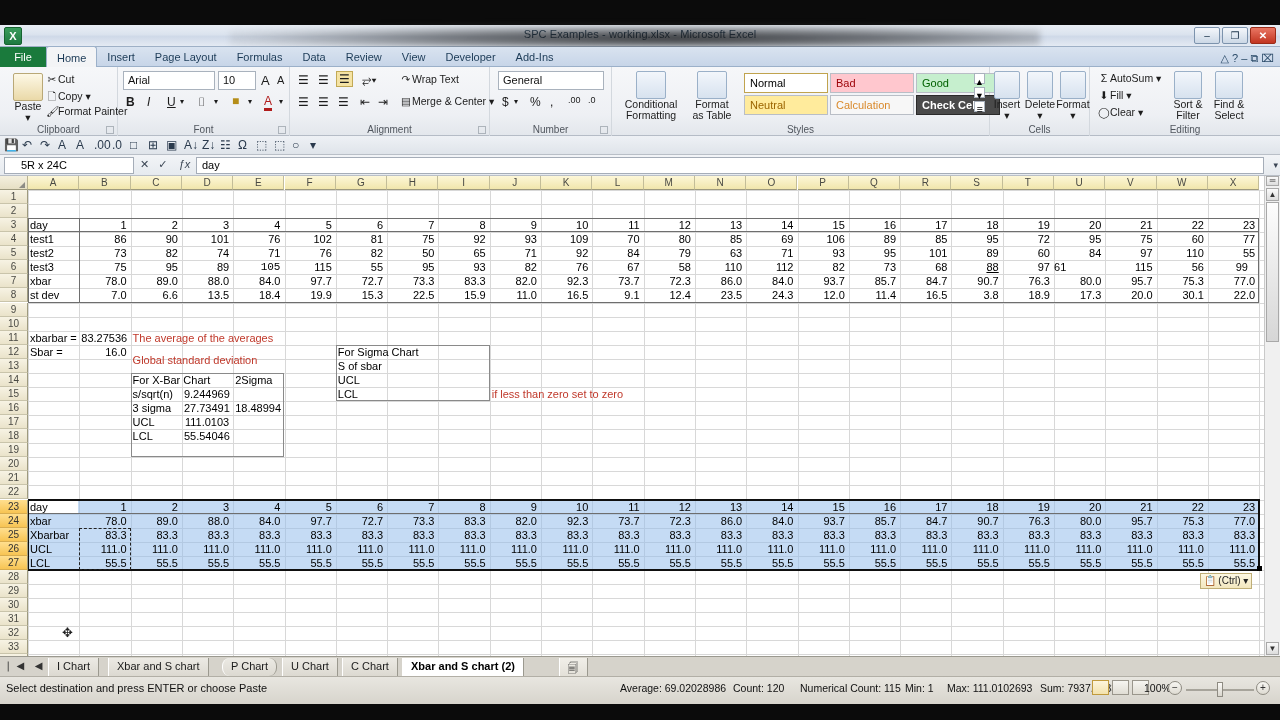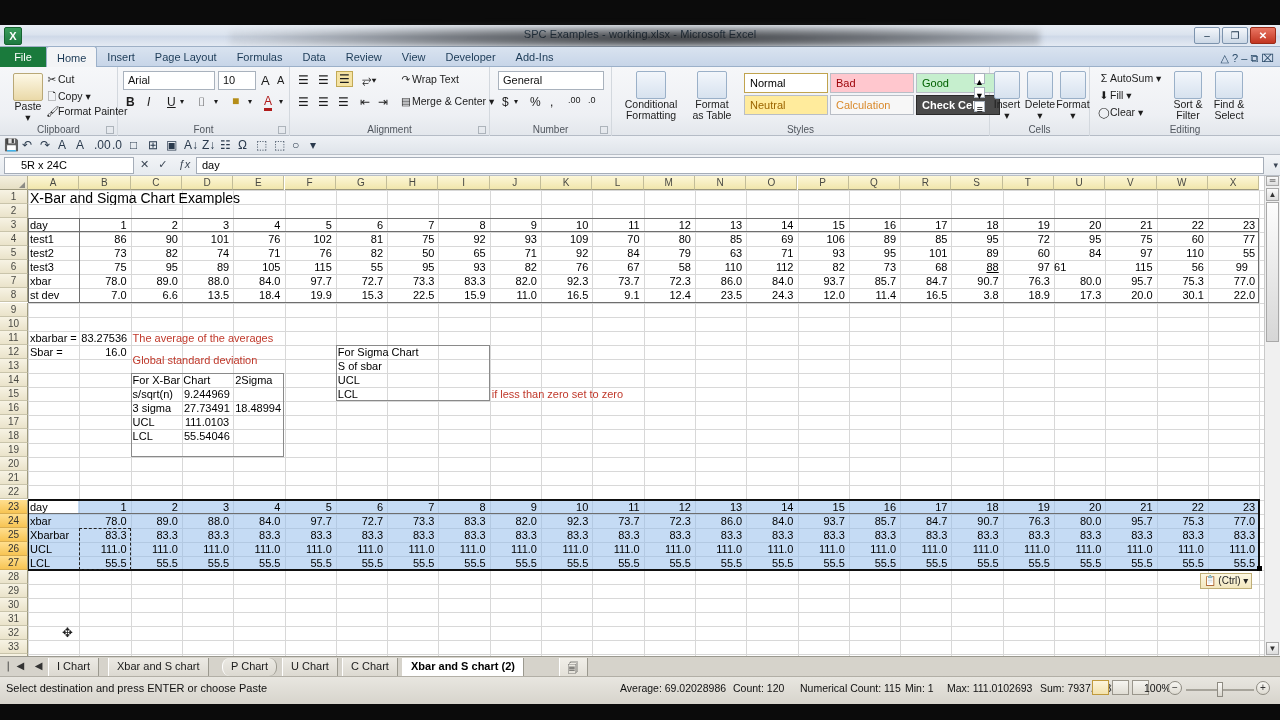--- a/index.html
+++ b/index.html
@@ -508,21 +508,20 @@
         <div class="gl-h" style="top: 351.75px;"></div>
         <div class="gl-h" style="top: 365.82px;"></div>
         <div class="gl-h" style="top: 379.89px;"></div>
         <div class="gl-h" style="top: 393.96px;"></div>
         <div class="gl-h" style="top: 408.03px;"></div>
         <div class="gl-h" style="top: 422.1px;"></div>
         <div class="gl-h" style="top: 436.17px;"></div>
         <div class="gl-h" style="top: 450.24px;"></div>
         <div class="gl-h" style="top: 464.31px;"></div>
         <div class="selband" style="left: 0px; top: 309.54px; width: 1231.2px; height: 70.35px;"></div>
-        <div class="cell l big" style="top: 1px; left: 0px; width: 305.8px;">X-Bar and Sigma Chart Examples</div>
         <div class="cell l" style="top: 29.14px; left: 0px; width: 49.3px;">day</div>
         <div class="cell r" style="top: 29.14px; left: 51.3px; width: 49.3px;">1</div>
         <div class="cell r" style="top: 29.14px; left: 102.6px; width: 49.3px;">2</div>
         <div class="cell r" style="top: 29.14px; left: 153.9px; width: 49.3px;">3</div>
         <div class="cell r" style="top: 29.14px; left: 205.2px; width: 49.3px;">4</div>
         <div class="cell r" style="top: 29.14px; left: 256.5px; width: 49.3px;">5</div>
         <div class="cell r" style="top: 29.14px; left: 307.8px; width: 49.3px;">6</div>
         <div class="cell r" style="top: 29.14px; left: 359.1px; width: 49.3px;">7</div>
         <div class="cell r" style="top: 29.14px; left: 410.4px; width: 49.3px;">8</div>
         <div class="cell r" style="top: 29.14px; left: 461.7px; width: 49.3px;">9</div>
@@ -591,21 +590,21 @@
         <div class="cell r" style="top: 57.28px; left: 923.4px; width: 49.3px;">89</div>
         <div class="cell r" style="top: 57.28px; left: 974.7px; width: 49.3px;">60</div>
         <div class="cell r" style="top: 57.28px; left: 1026px; width: 49.3px;">84</div>
         <div class="cell r" style="top: 57.28px; left: 1077.3px; width: 49.3px;">97</div>
         <div class="cell r" style="top: 57.28px; left: 1128.6px; width: 49.3px;">110</div>
         <div class="cell r" style="top: 57.28px; left: 1179.9px; width: 49.3px;">55</div>
         <div class="cell l" style="top: 71.35px; left: 0px; width: 49.3px;">test3</div>
         <div class="cell r" style="top: 71.35px; left: 51.3px; width: 49.3px;">75</div>
         <div class="cell r" style="top: 71.35px; left: 102.6px; width: 49.3px;">95</div>
         <div class="cell r" style="top: 71.35px; left: 153.9px; width: 49.3px;">89</div>
-        <div class="cell r" style="top: 71.35px; left: 205.2px; width: 49.3px;">105</div>
+        <div class="cell r" style="top: 71.35px; left: 205.2px; width: 49.3px; font-family: Liberation Mono, monospace;">105</div>
         <div class="cell r" style="top: 71.35px; left: 256.5px; width: 49.3px;">115</div>
         <div class="cell r" style="top: 71.35px; left: 307.8px; width: 49.3px;">55</div>
         <div class="cell r" style="top: 71.35px; left: 359.1px; width: 49.3px;">95</div>
         <div class="cell r" style="top: 71.35px; left: 410.4px; width: 49.3px;">93</div>
         <div class="cell r" style="top: 71.35px; left: 461.7px; width: 49.3px;">82</div>
         <div class="cell r" style="top: 71.35px; left: 513px; width: 49.3px;">76</div>
         <div class="cell r" style="top: 71.35px; left: 564.3px; width: 49.3px;">67</div>
         <div class="cell r" style="top: 71.35px; left: 615.6px; width: 49.3px;">58</div>
         <div class="cell r" style="top: 71.35px; left: 666.9px; width: 49.3px;">110</div>
         <div class="cell r" style="top: 71.35px; left: 718.2px; width: 49.3px;">112</div>

